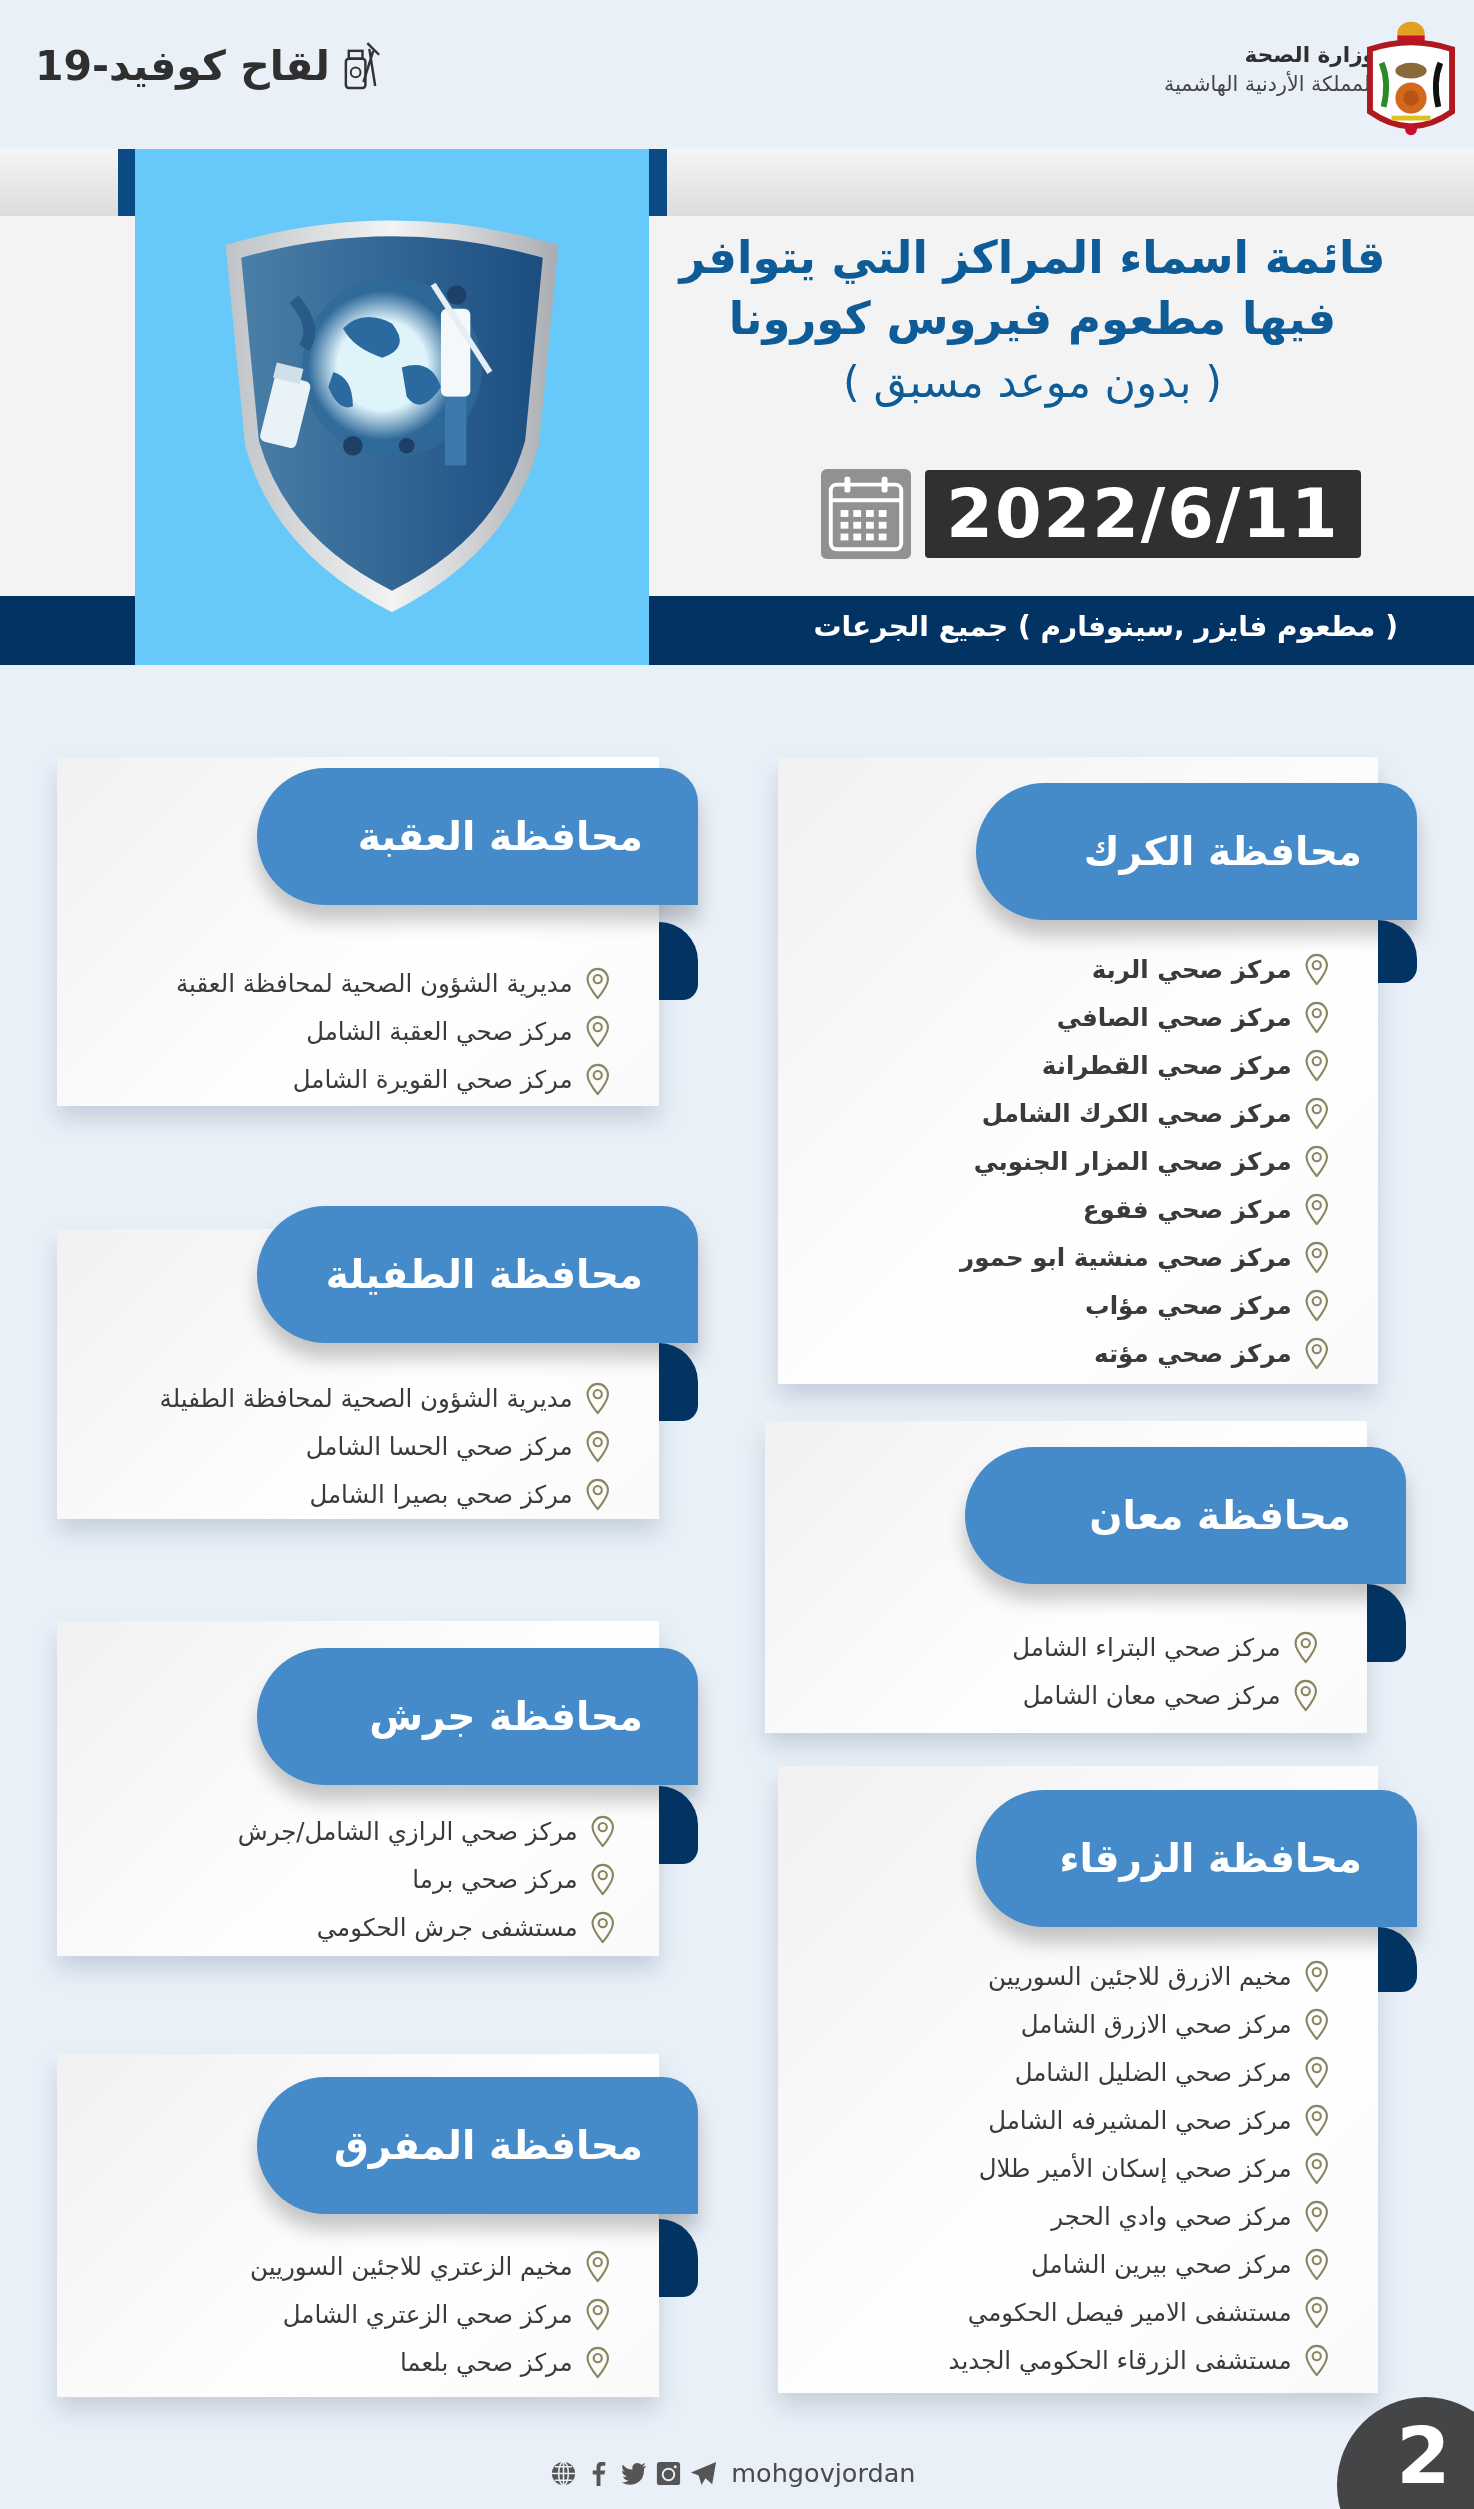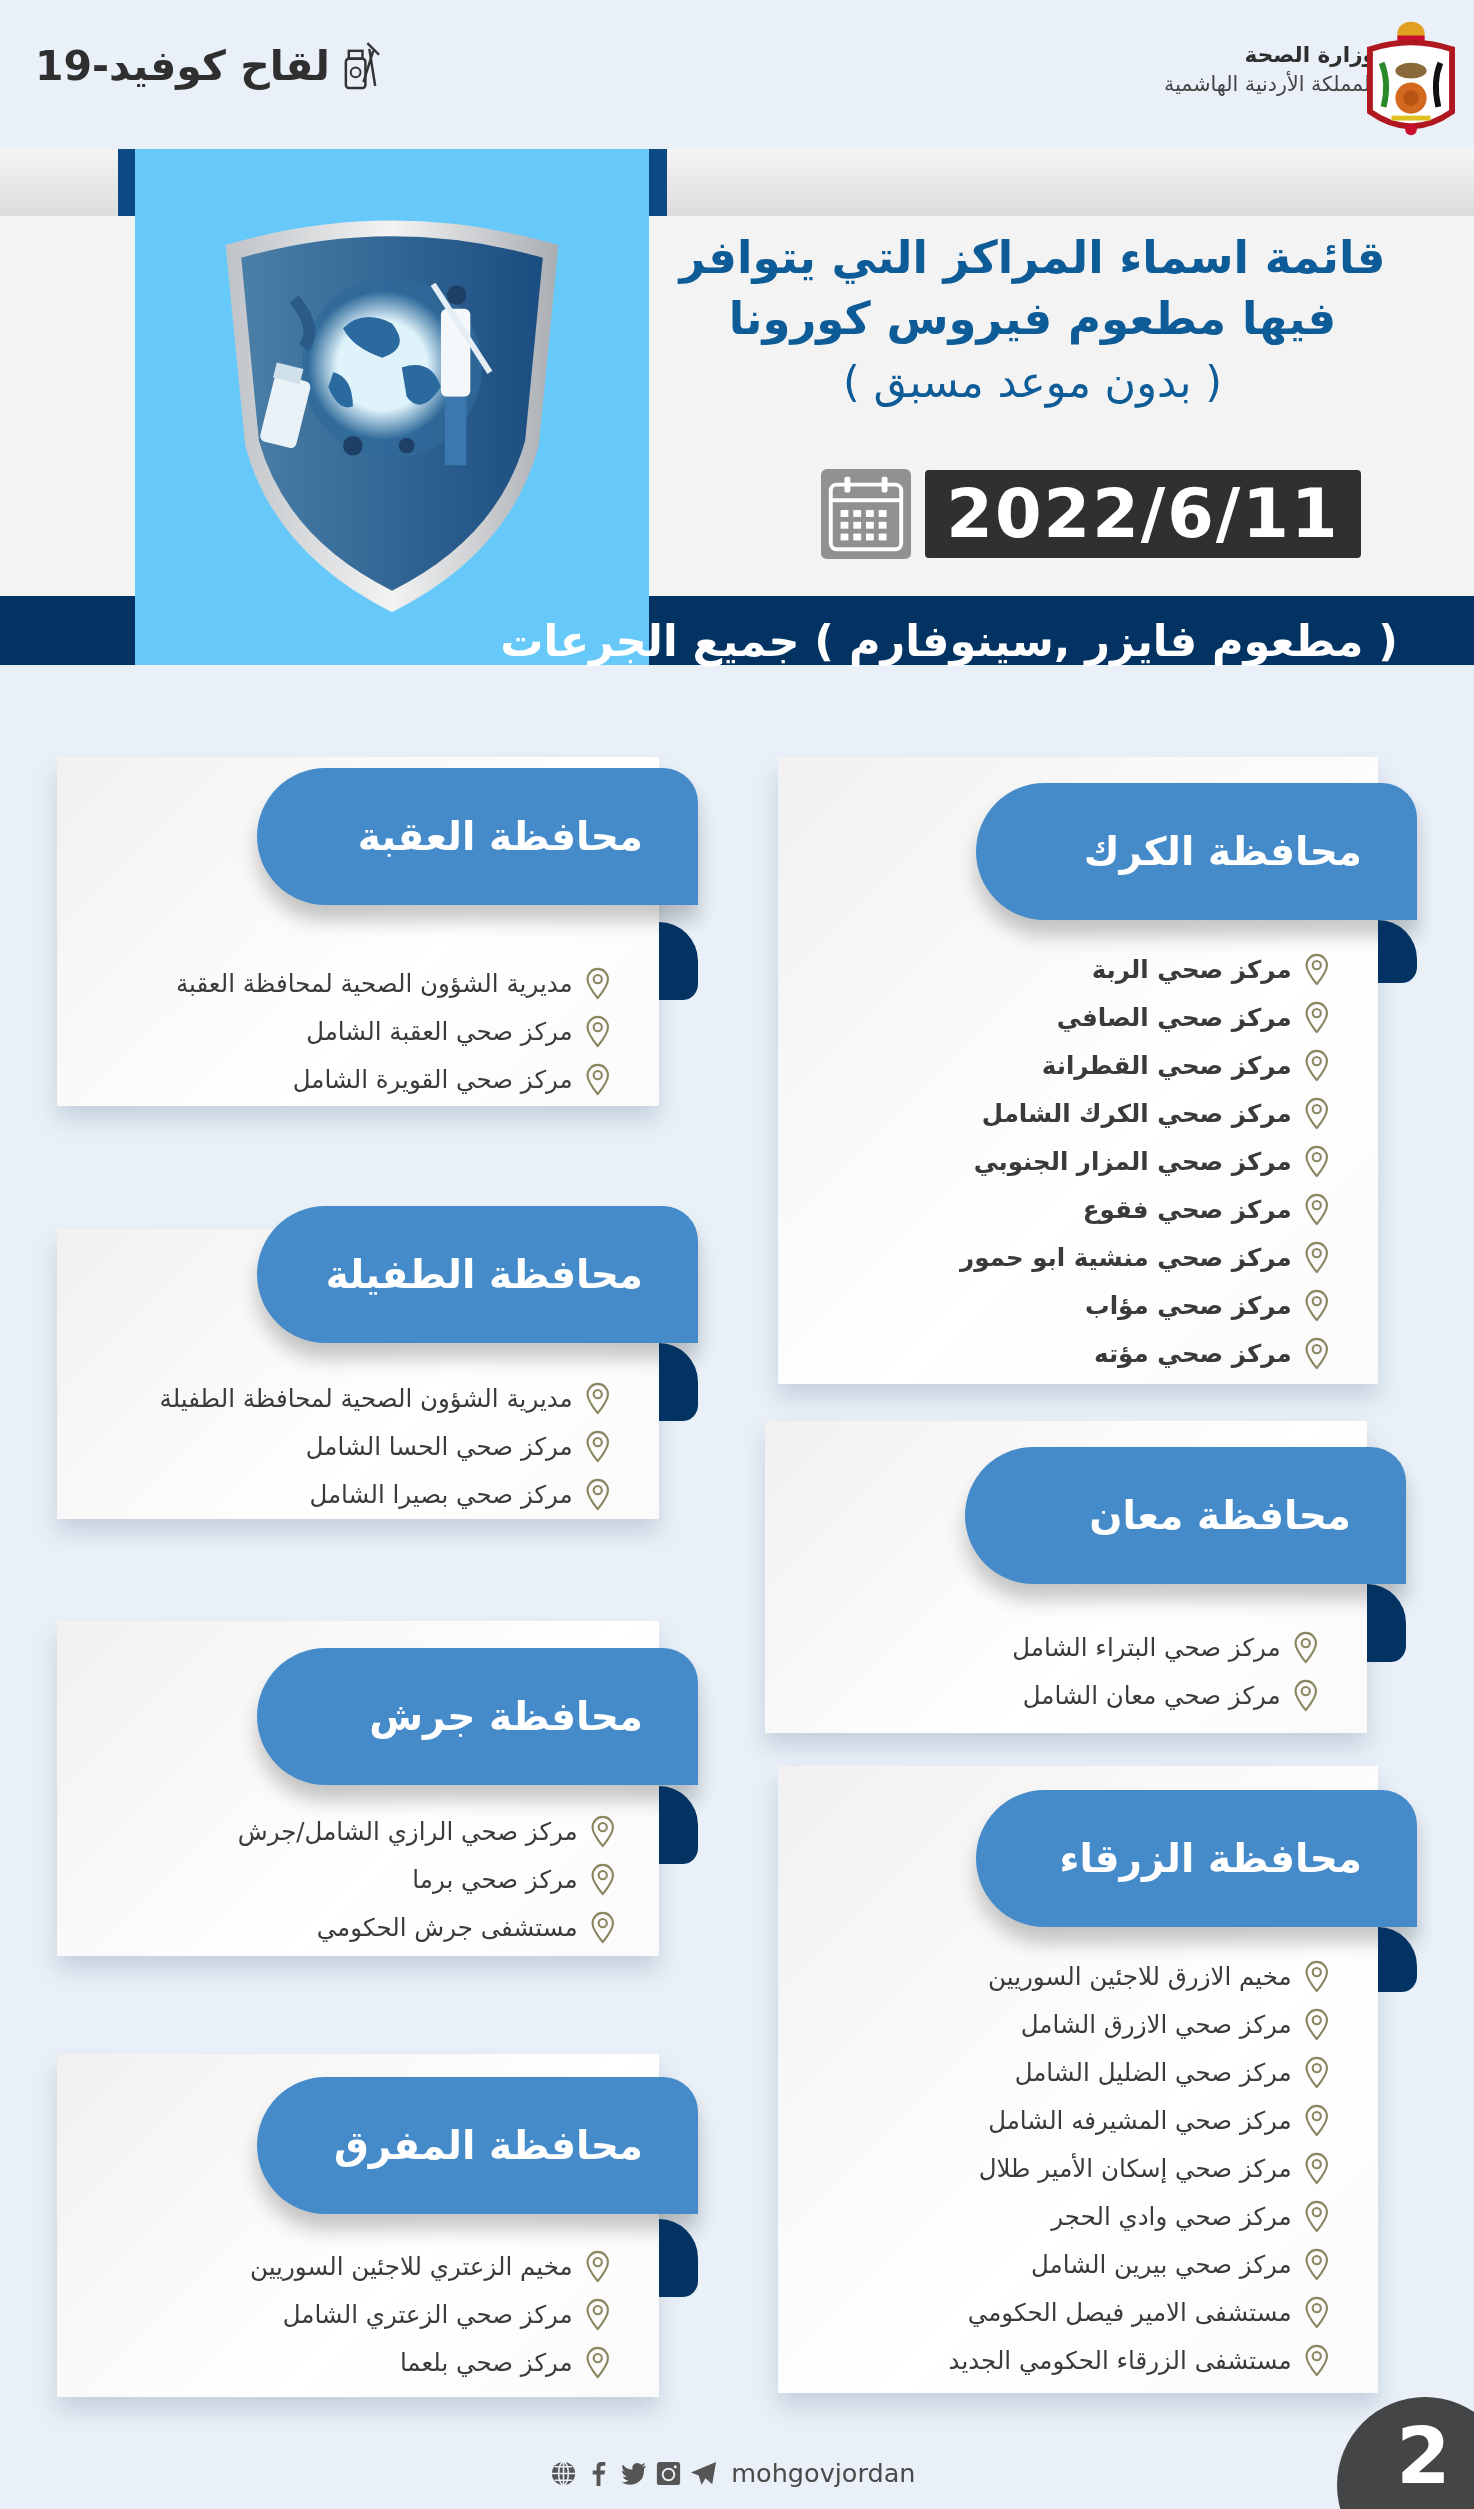--- a/index.html
+++ b/index.html
@@ -28,21 +28,21 @@
   .hero-right-dark-top { left: 649px; top: 149px; width: 17.6px; height: 67px; background: #0b4a82; }
   .hero-image-panel { left: 135px; top: 149px; width: 514px; height: 516px; background: #66c9f9; }
   .shield-wrap { left: 206px; top: 201px; width: 372px; height: 421px; }
 
   .title-block { right: 69px; top: 227px; width: 745px; text-align: center; direction: rtl; }
   .title-line { font-size: 45px; font-weight: bold; color: #0d5b97; line-height: 61px; }
   .subtitle-line { font-size: 43px; color: #0d5b97; line-height: 59px; margin-top: 3.9px; }
   .date-row { left: 821px; top: 469px; display: flex; align-items: center; gap: 13.7px; }
   .calendar-icon { width: 90px; height: 90px; }
   .date-box { background: #2f3032; color: #fff; font-size: 67px; font-weight: bold; padding: 3.9px 21.6px; border-radius: 3.9px; letter-spacing: 2px; height: 88px; line-height: 80px; }
-  .vaccine-line { right: 76px; top: 600px; font-size: 43px; color: #fff; font-weight: bold; direction: rtl; line-height: 53px; margin-top: 15px; }
+  .vaccine-line { right: 76px; top: 600px; font-size: 28px; color: #fff; font-weight: bold; direction: rtl; line-height: 53px; }
 
   
   .card {
     position: absolute;
     background: linear-gradient(135deg, #f1f1f1 0%, #ffffff 60%, #fafafa 100%);
     box-shadow: 0 13.7px 21.6px rgba(90,110,140,0.25);
   }
   .ribbon {
     position: absolute;
     background: #468bc9;

